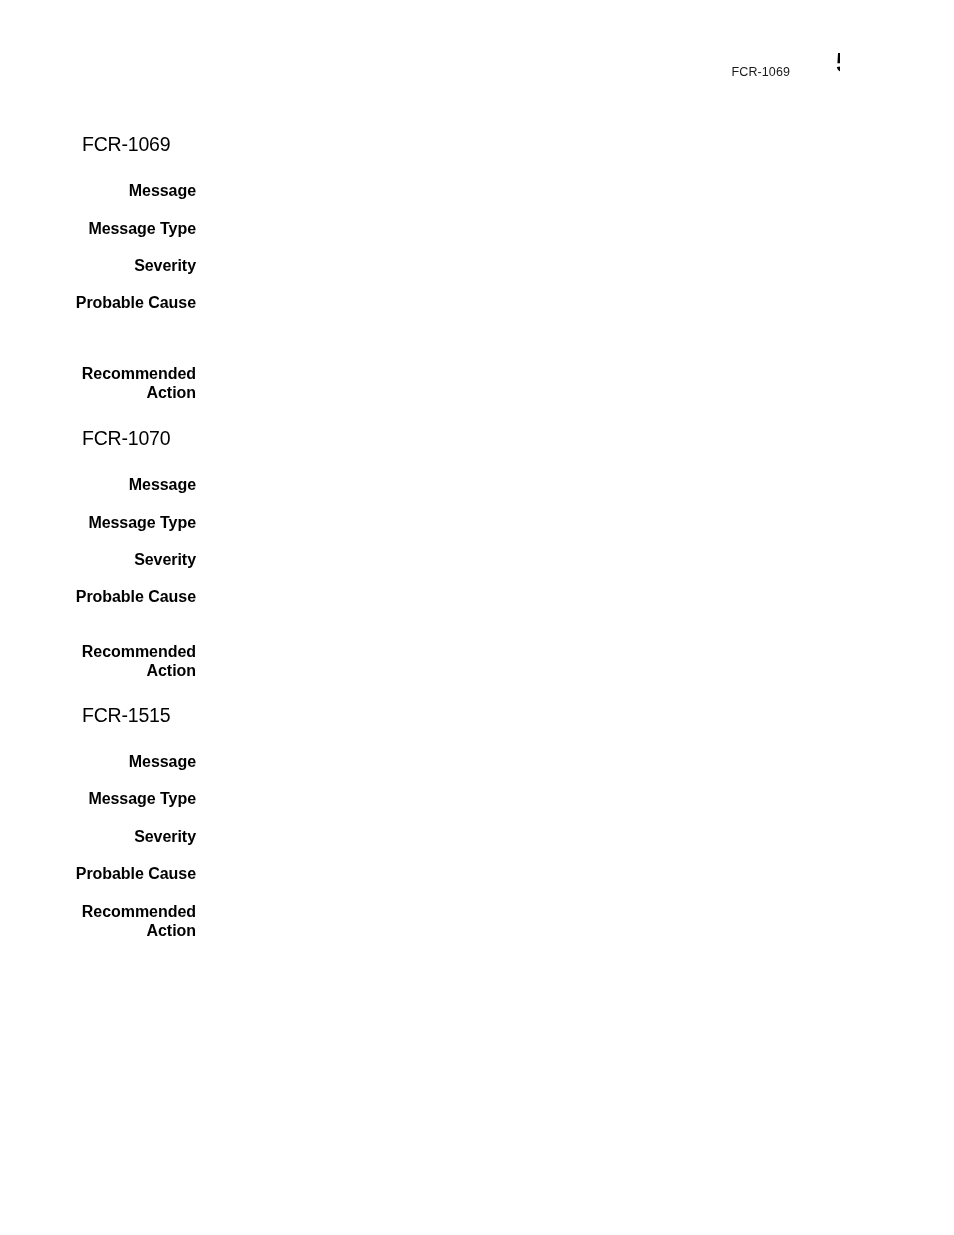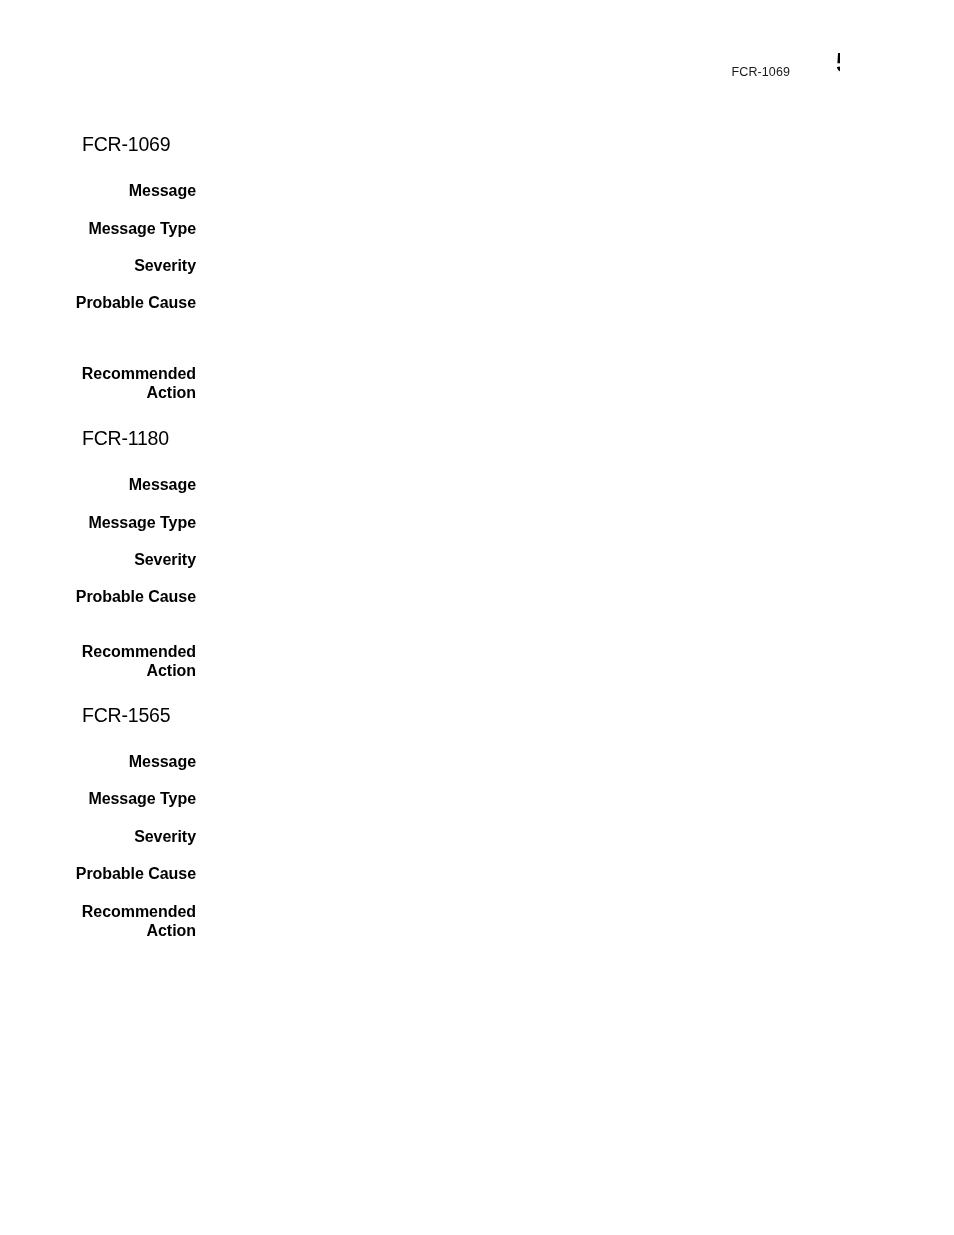--- a/index.html
+++ b/index.html
@@ -164,21 +164,21 @@
           <div class="field-row" style="top: 232px;">
             <div class="field-label">
               <span class="wrap-line">Recommended</span>
               <span class="wrap-line">Action</span>
             </div>
             <div class="field-value"></div>
           </div>
         </div>
       </div>
       <div class="section" style="top: 427px;">
-        <div class="section-heading">FCR-1180</div>
+        <div class="section-heading">FCR-1070</div>
         <div class="field-list">
           <div class="field-row" style="top: 49px;">
             <div class="field-label">
               <span class="wrap-line">Message</span>
             </div>
             <div class="field-value"></div>
           </div>
           <div class="field-row" style="top: 87px;">
             <div class="field-label">
               <span class="wrap-line">Message Type</span>
@@ -200,21 +200,21 @@
           <div class="field-row" style="top: 216px;">
             <div class="field-label">
               <span class="wrap-line">Recommended</span>
               <span class="wrap-line">Action</span>
             </div>
             <div class="field-value"></div>
           </div>
         </div>
       </div>
       <div class="section" style="top: 704px;">
-        <div class="section-heading">FCR-1565</div>
+        <div class="section-heading">FCR-1515</div>
         <div class="field-list">
           <div class="field-row" style="top: 49px;">
             <div class="field-label">
               <span class="wrap-line">Message</span>
             </div>
             <div class="field-value"></div>
           </div>
           <div class="field-row" style="top: 86px;">
             <div class="field-label">
               <span class="wrap-line">Message Type</span>

